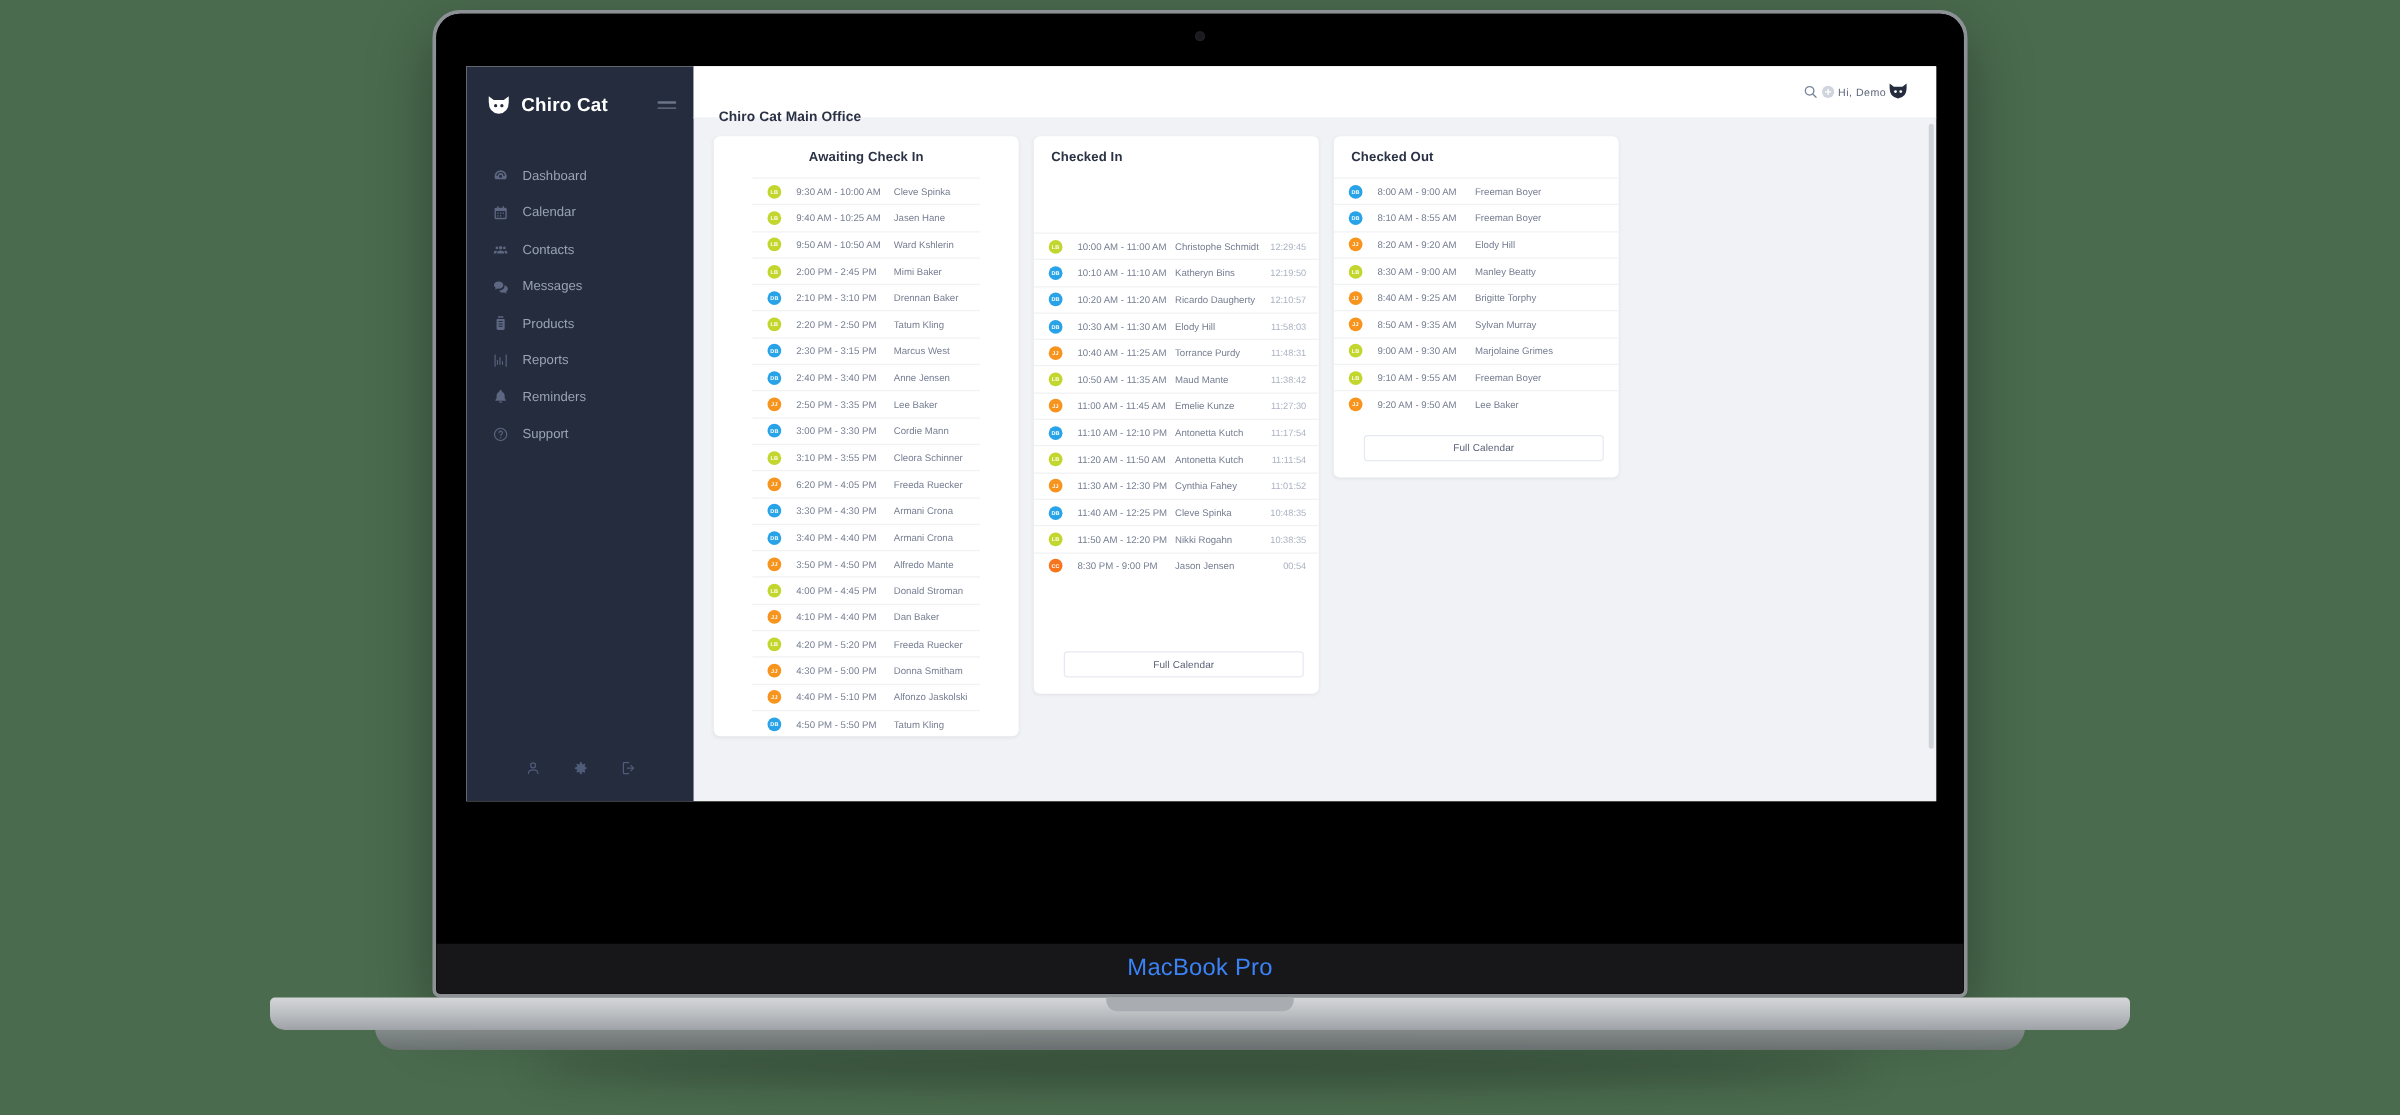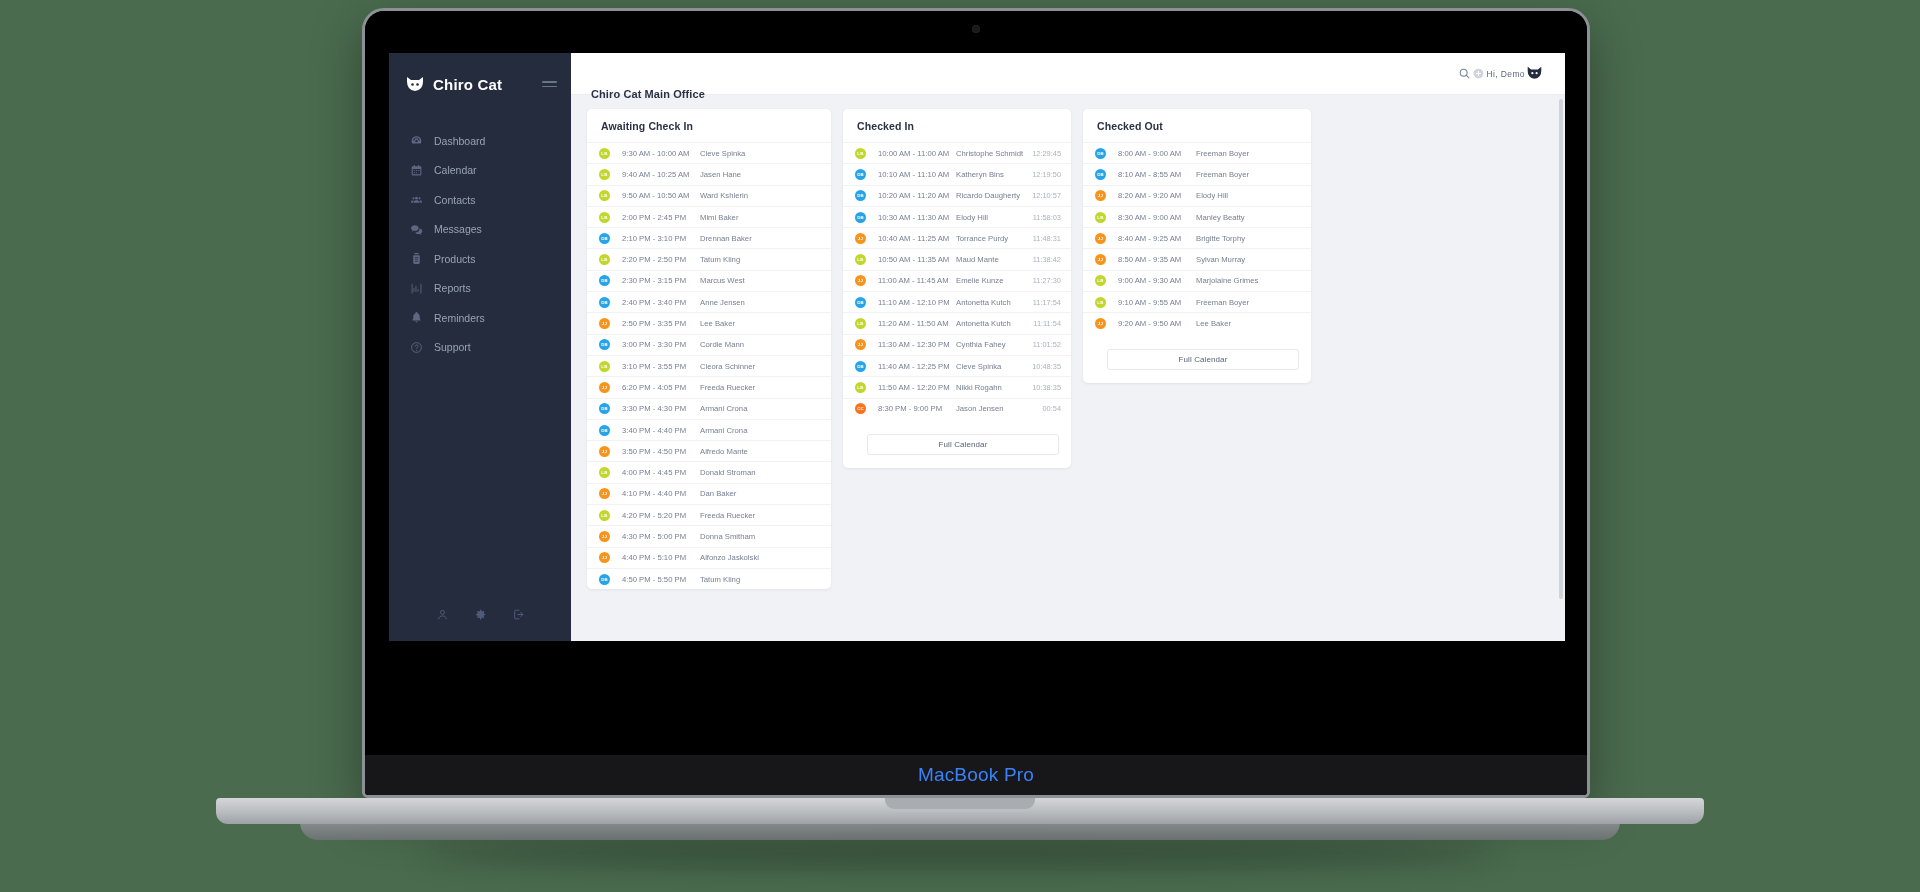--- a/index.html
+++ b/index.html
@@ -9,21 +9,21 @@
     background:#4a6b4e;
     font-family:"Liberation Sans", sans-serif;
     -webkit-font-smoothing:antialiased;
   }
 
   
   #stage { position:relative; width:1920px; height:892px; }
 
   .laptop-lid {
     position:absolute;
-    left:362px; top:8px;
+    left:346px; top:8px;
     width:1228px; height:790px;
     background:#0c0c0e;
     border-radius:22px 22px 6px 6px;
     border:3px solid #8d9195;
     box-shadow: 0 18px 50px rgba(0,0,0,.35);
   }
   .lid-inner {
     position:absolute; inset:0;
     border-radius:19px 19px 4px 4px;
     background:#000;
@@ -136,22 +136,22 @@
     flex:1; display:flex; gap:12px; padding:14px 16px 0 16px;
     align-items:flex-start; overflow:hidden;
   }
   .panel {
     background:#ffffff;
     border-radius:5px;
     box-shadow:0 1px 3px rgba(30,40,60,.07);
     display:flex; flex-direction:column;
     overflow:hidden;
   }
-  .panel-1 { flex:0 0 244px; }
-  .panel-2 { flex:0 0 228px; }
+  .panel-1 { flex:0 0 244px;align-items:center; }
+  .panel-2 { flex:0 0 228px;gap:44px; }
   .panel-3 { flex:0 0 228px; }
   .panel-head {
     padding:11px 14px 10px 14px;
     font-size:10.5px; font-weight:bold; color:#2b3245; letter-spacing:.1px;
   }
   .rows { display:flex; flex-direction:column;border-radius:24px; }
   .row {
     display:flex; align-items:center;
     height:21.3px; padding:0 10px 0 12px;
     border-top:1px solid #f1f2f5;

